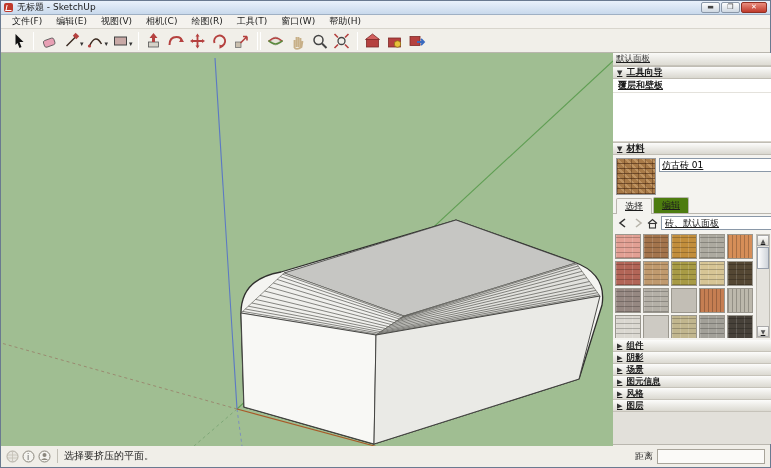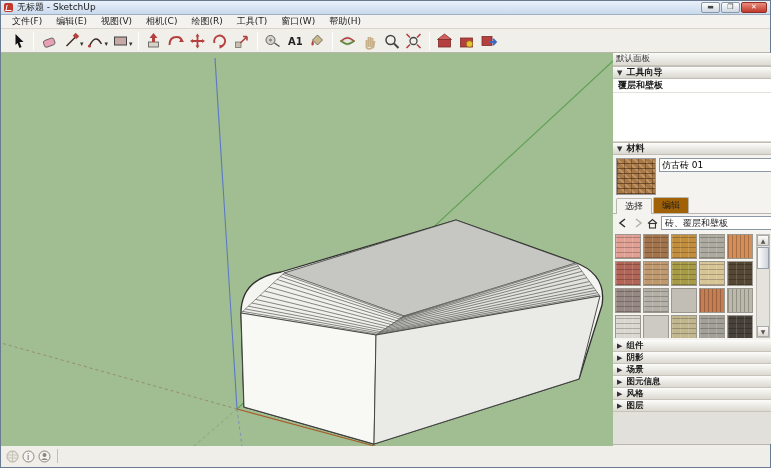--- a/index.html
+++ b/index.html
@@ -32,21 +32,21 @@
   #toolbar { height:24px; flex:0 0 24px; background:#f1efe9; border-bottom:1px solid #b9b6ae;
     display:flex; align-items:center; padding-left:3px; }
   .tgroup { display:flex; align-items:center; padding:0 3px; }
   .tsep { width:1px; height:18px; background:#c2bfb6; border-right:1px solid #fff; margin:0 1px; }
   .tbtn { width:22px; height:21px; display:flex; align-items:center; justify-content:center;
     border:1px solid transparent; border-radius:2px; }
   .tbtn svg { display:block; }
   .dd { font-size:7px; color:#333; margin:6px 1px 0 -2px; }
 
   
-  #main { flex:1; display:flex; min-height:0; }
+  #main { flex:1; display:flex; min-height:0;text-decoration:underline; }
   #viewport { width:612px; flex:0 0 612px; position:relative; background:#a0be92;
     border-right:1px solid #8a8f98; }
   #viewport svg { display:block; }
 
   
   #sidepanel { flex:1; background:#efeee9; display:flex; flex-direction:column; font-size:9px; }
   #tray-header { height:13px; flex:0 0 13px; background:linear-gradient(#fafaf8,#dddbd3);
     border-bottom:1px solid #c6c3ba; display:flex; align-items:center; padding:0 3px; font-size:8.5px; color:#333; }
   #tray-header .spacer { flex:1; }
   .sec-header { height:13px; flex:0 0 13px; background:linear-gradient(#fcfcfb,#d9d7cf);
@@ -70,21 +70,21 @@
   #mat-thumb { width:40px; height:37px; border:1px solid #999; flex:0 0 40px;
     background:#a87a48;
     background-image:repeating-linear-gradient(0deg, rgba(60,30,10,.55) 0 1px, transparent 1px 5px),
       repeating-linear-gradient(90deg, rgba(60,30,10,.35) 0 1px, transparent 1px 7px),
       repeating-linear-gradient(45deg, rgba(255,220,170,.25) 0 2px, transparent 2px 6px); }
   #mat-name { flex:1; height:14px; margin:0 2px 0 3px; border:1px solid #8a98a8;
     font-size:9px; padding:0 2px; font-family:"DejaVu Sans",sans-serif; background:#fff; }
 
   #mat-tabs { display:flex; align-items:flex-end; height:15px; border-bottom:1px solid #b9b6ae; padding-left:3px; }
   .mtab { padding:1px 8px 1px 8px; border:1px solid #b9b6ae; border-bottom:none;
-    border-radius:2px 2px 0 0; background:#a16207; margin-right:1px; font-size:9px; }
+    border-radius:2px 2px 0 0; background:#4d7c0f; margin-right:1px; font-size:9px; }
   .mtab.active { background:#f4f3ef; font-weight:normal; position:relative; top:1px; }
   #mat-tabs .spacer { flex:1; }
 
   #mat-nav { display:flex; align-items:center; height:18px; padding:0 3px; gap:2px; }
   .nav-ic { width:13px; height:13px; display:flex; align-items:center; justify-content:center; }
   #cat-select { flex:1; height:14px; border:1px solid #8a98a8; background:#fff;
     display:flex; align-items:center; font-size:9px; padding-left:3px; position:relative; }
 
   #swatch-area { display:flex; height:108px; padding:2px 0 0 2px; }
   #swatch-grid { width:140px; display:grid; grid-template-columns:repeat(5,26px);
@@ -198,40 +198,20 @@
           </svg>
         </div>
         <div class="tbtn">
           <svg width="19" height="18" viewBox="0 0 18 18">
             <rect x="3" y="10" width="5.5" height="5.5" fill="#cabfae" stroke="#666" stroke-width="0.7"></rect>
             <path d="M8 11 L14.5 4.5 M14.5 4.5 L14.5 8.5 M14.5 4.5 L10.5 4.5" stroke="#b5413f" stroke-width="1.6" fill="none"></path>
           </svg>
         </div>
       </div>
       <div class="tsep"></div>
-      <div class="tgroup">
-        <div class="tbtn">
-          <svg width="19" height="18" viewBox="0 0 18 18">
-            <circle cx="7" cy="8" r="4.5" fill="#d8d4c8" stroke="#555" stroke-width="0.9"></circle>
-            <circle cx="7" cy="8" r="1.5" fill="#888"></circle>
-            <path d="M11 11 L16 14.5" stroke="#555" stroke-width="1.5"></path>
-          </svg>
-        </div>
-        <div class="tbtn">
-          <svg width="19" height="18" viewBox="0 0 18 18">
-            <text x="2.5" y="13" font-size="10" font-weight="bold" fill="#222" font-family="DejaVu Sans">A1</text>
-          </svg>
-        </div>
-        <div class="tbtn">
-          <svg width="19" height="18" viewBox="0 0 18 18">
-            <path d="M5 8 L10 3 L15 8 L10 13 Z" fill="#c9b98a" stroke="#555" stroke-width="0.8"></path>
-            <path d="M4.5 9.5 Q3 13.5 5 13.5 Q7 13.5 6 9.8 L5.3 8.4 Z" fill="#b5413f"></path>
-          </svg>
-        </div>
-      </div>
       <div class="tsep"></div>
       <div class="tgroup">
         <div class="tbtn">
           <svg width="19" height="18" viewBox="0 0 18 18">
             <circle cx="9" cy="9" r="4" fill="#e8e4da" stroke="#999" stroke-width="0.6"></circle>
             <path d="M2 9.5 Q9 2.5 16 9.5" fill="none" stroke="#b5413f" stroke-width="1.6"></path>
             <path d="M16 8.5 Q9 15.5 2 8.5" fill="none" stroke="#5a8a3c" stroke-width="1.6"></path>
           </svg>
         </div>
         <div class="tbtn">
@@ -367,21 +347,21 @@
                 <path d="M3 1 L8 5 L3 9" fill="none" stroke="#b8b4aa" stroke-width="1.6"></path>
               </svg>
           </span>
           <span class="nav-ic">
             <svg width="11" height="11" viewBox="0 0 11 11">
                 <path d="M1 5.5 L5.5 1.5 L10 5.5" fill="none" stroke="#333" stroke-width="1.2"></path>
                 <rect x="2.5" y="5.5" width="6" height="4.5" fill="none" stroke="#333" stroke-width="1.1"></rect>
               </svg>
           </span>
           <div id="cat-select">
-            <span>砖、覆层和壁板</span>
+            <span>砖、默认面板</span>
 
           </div>
 
         </div>
 
         <div id="swatch-area">
           <div id="swatch-grid">
               <div class="tile" style="background: repeating-linear-gradient(0deg, rgba(0, 0, 0, 0.22) 0px, rgba(0, 0, 0, 0.22) 1px, transparent 1px, transparent 5px), repeating-linear-gradient(90deg, rgba(255, 255, 255, 0.15) 0px, rgba(255, 255, 255, 0.15) 1px, transparent 1px, transparent 8px) rgb(226, 160, 148);"></div>
               <div class="tile" style="background: repeating-linear-gradient(0deg, rgba(0, 0, 0, 0.22) 0px, rgba(0, 0, 0, 0.22) 1px, transparent 1px, transparent 5px), repeating-linear-gradient(90deg, rgba(255, 255, 255, 0.15) 0px, rgba(255, 255, 255, 0.15) 1px, transparent 1px, transparent 8px) rgb(163, 116, 76);"></div>
               <div class="tile" style="background: repeating-linear-gradient(0deg, rgba(0, 0, 0, 0.22) 0px, rgba(0, 0, 0, 0.22) 1px, transparent 1px, transparent 5px), repeating-linear-gradient(90deg, rgba(255, 255, 255, 0.15) 0px, rgba(255, 255, 255, 0.15) 1px, transparent 1px, transparent 8px) rgb(194, 142, 60);"></div>
@@ -462,14 +442,19 @@
         </svg>
     </span>
     <span class="stat-ic">
       <svg width="13" height="13" viewBox="0 0 13 13">
           <circle cx="6.5" cy="6.5" r="5.5" fill="#f4f3ef" stroke="#8a867c" stroke-width="1"></circle>
           <circle cx="6.5" cy="5" r="2" fill="#8a867c"></circle>
           <path d="M3 10 Q6.5 6.5 10 10" fill="#8a867c"></path>
         </svg>
     </span>
     <span id="stat-sep"></span>
+    <span id="stat-msg">选择要挤压的平面。</span>
+    <div id="measure">
+      <span id="measure-label">距离</span>
+      <input id="measure-box" type="text" value="" style="">
+    </div>
   </div>
 </div>
 
 </body></html>

